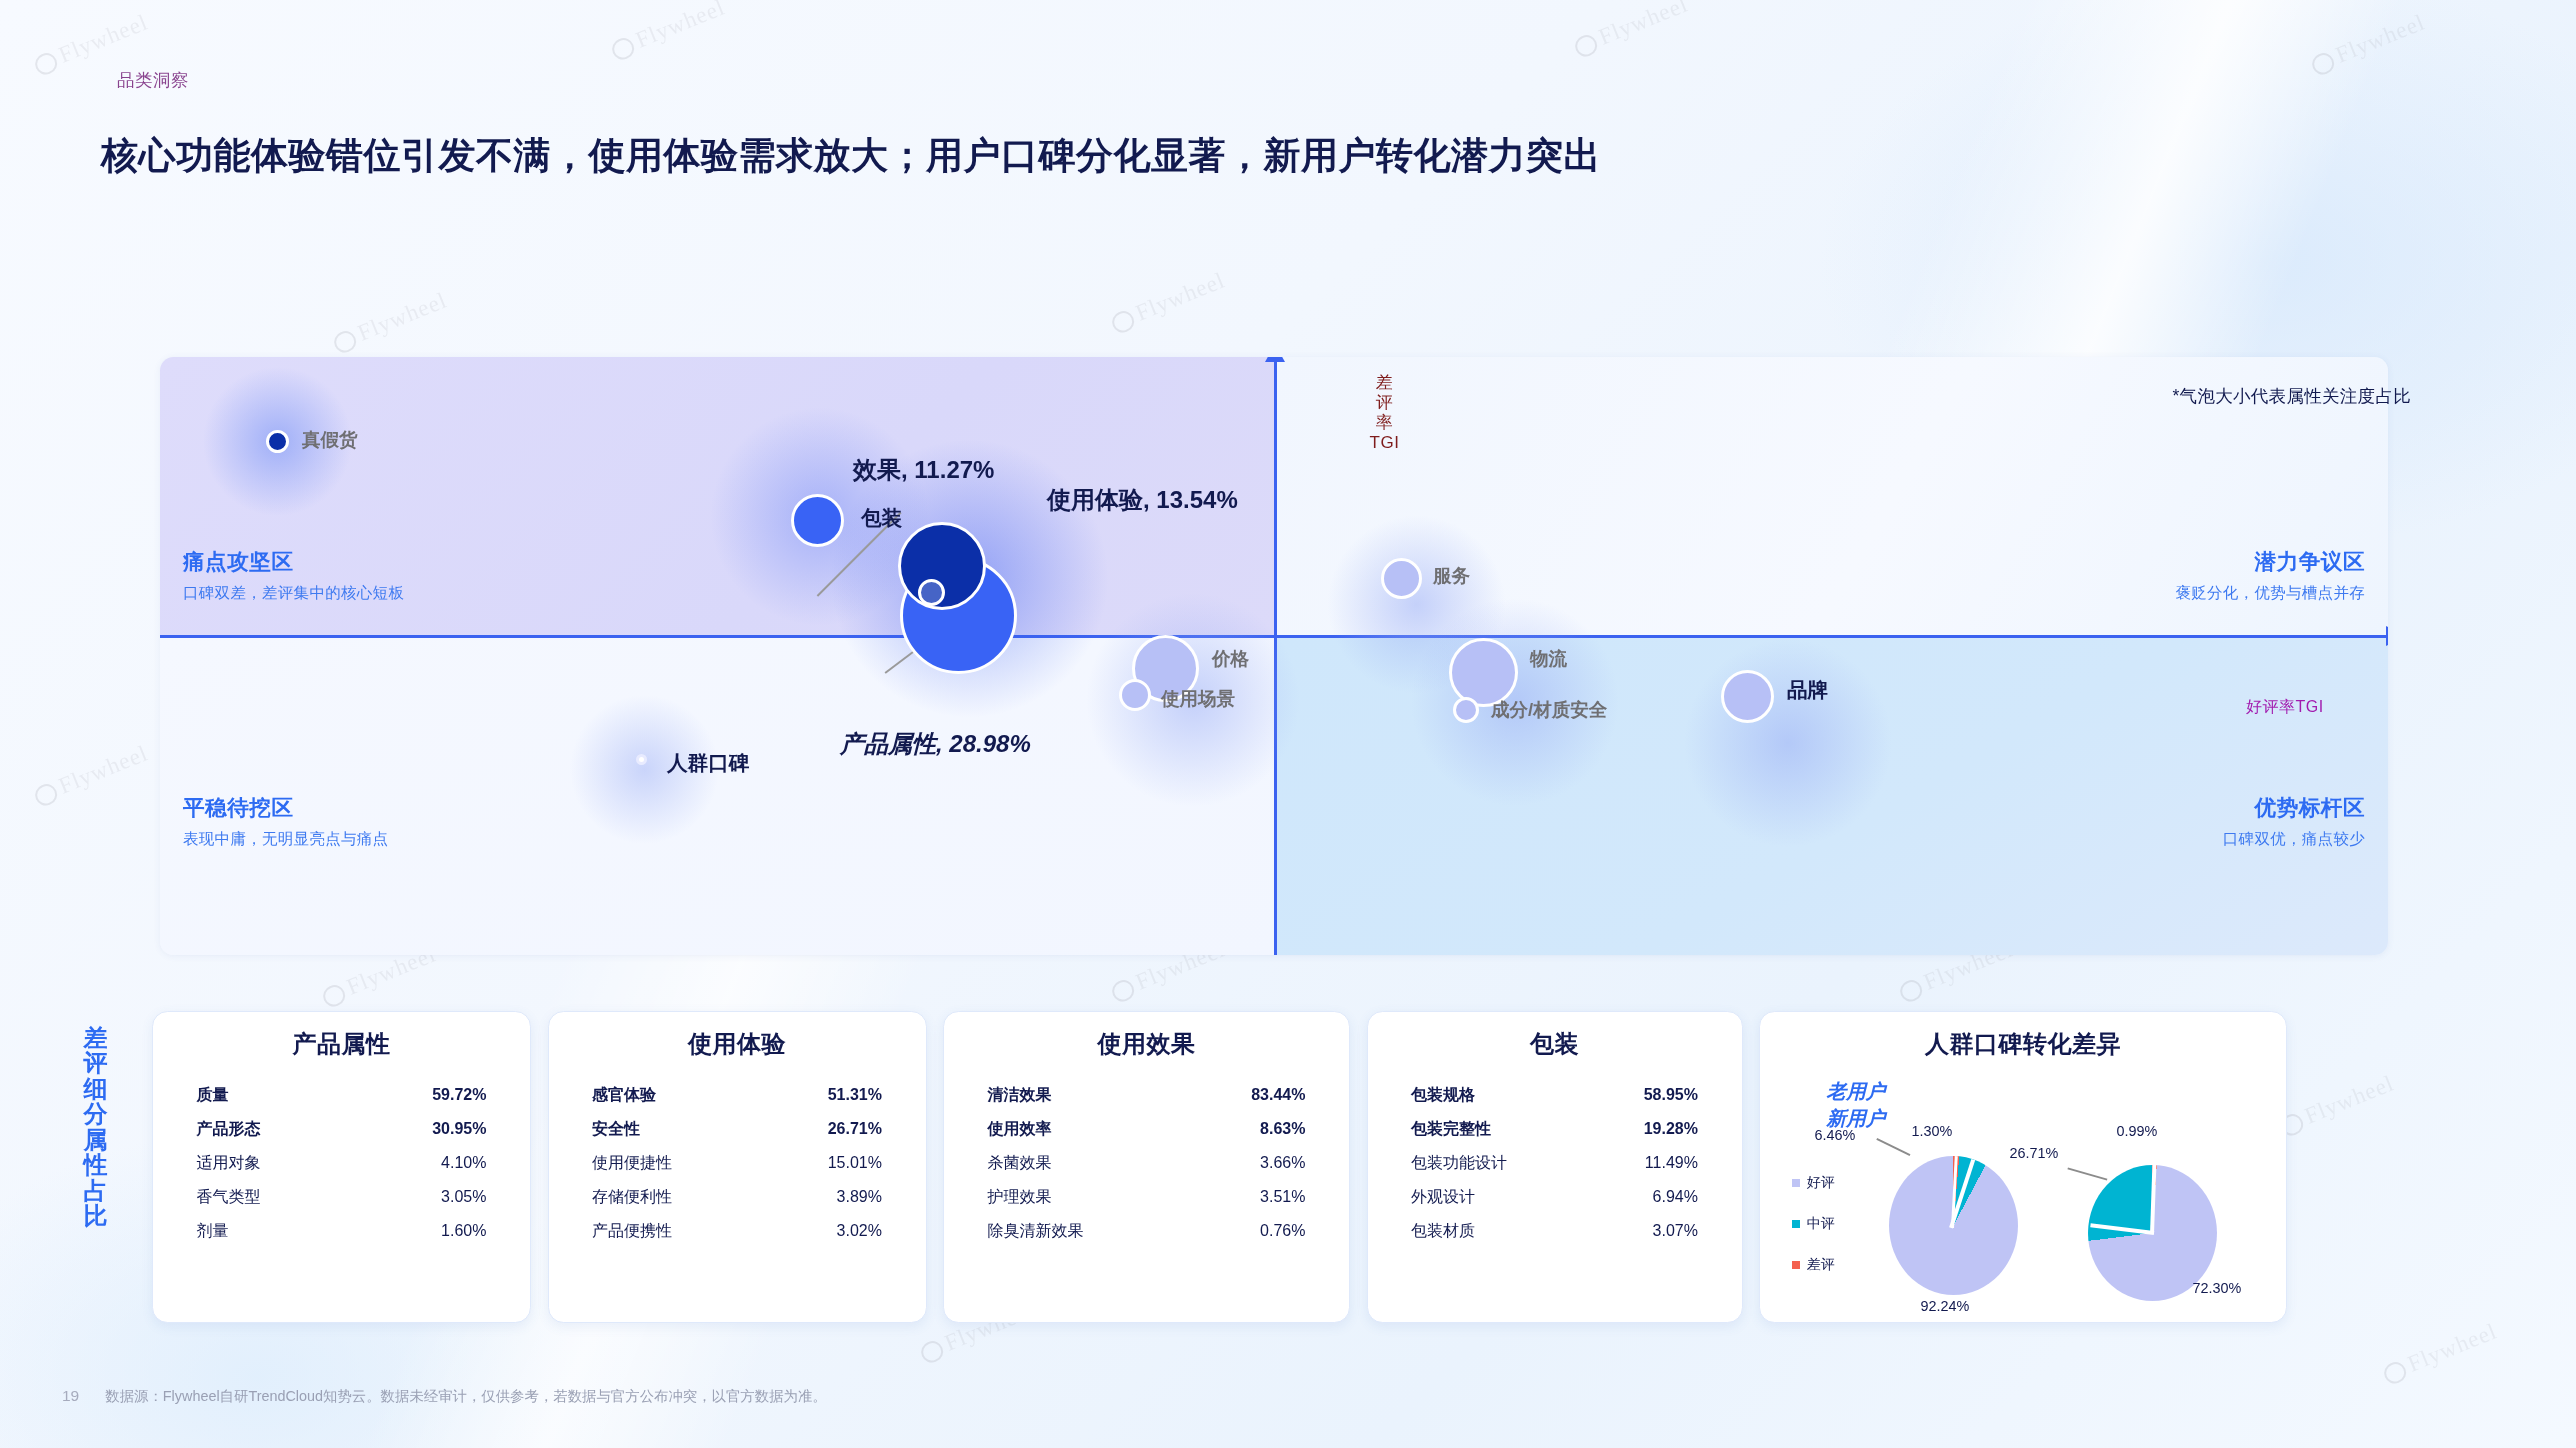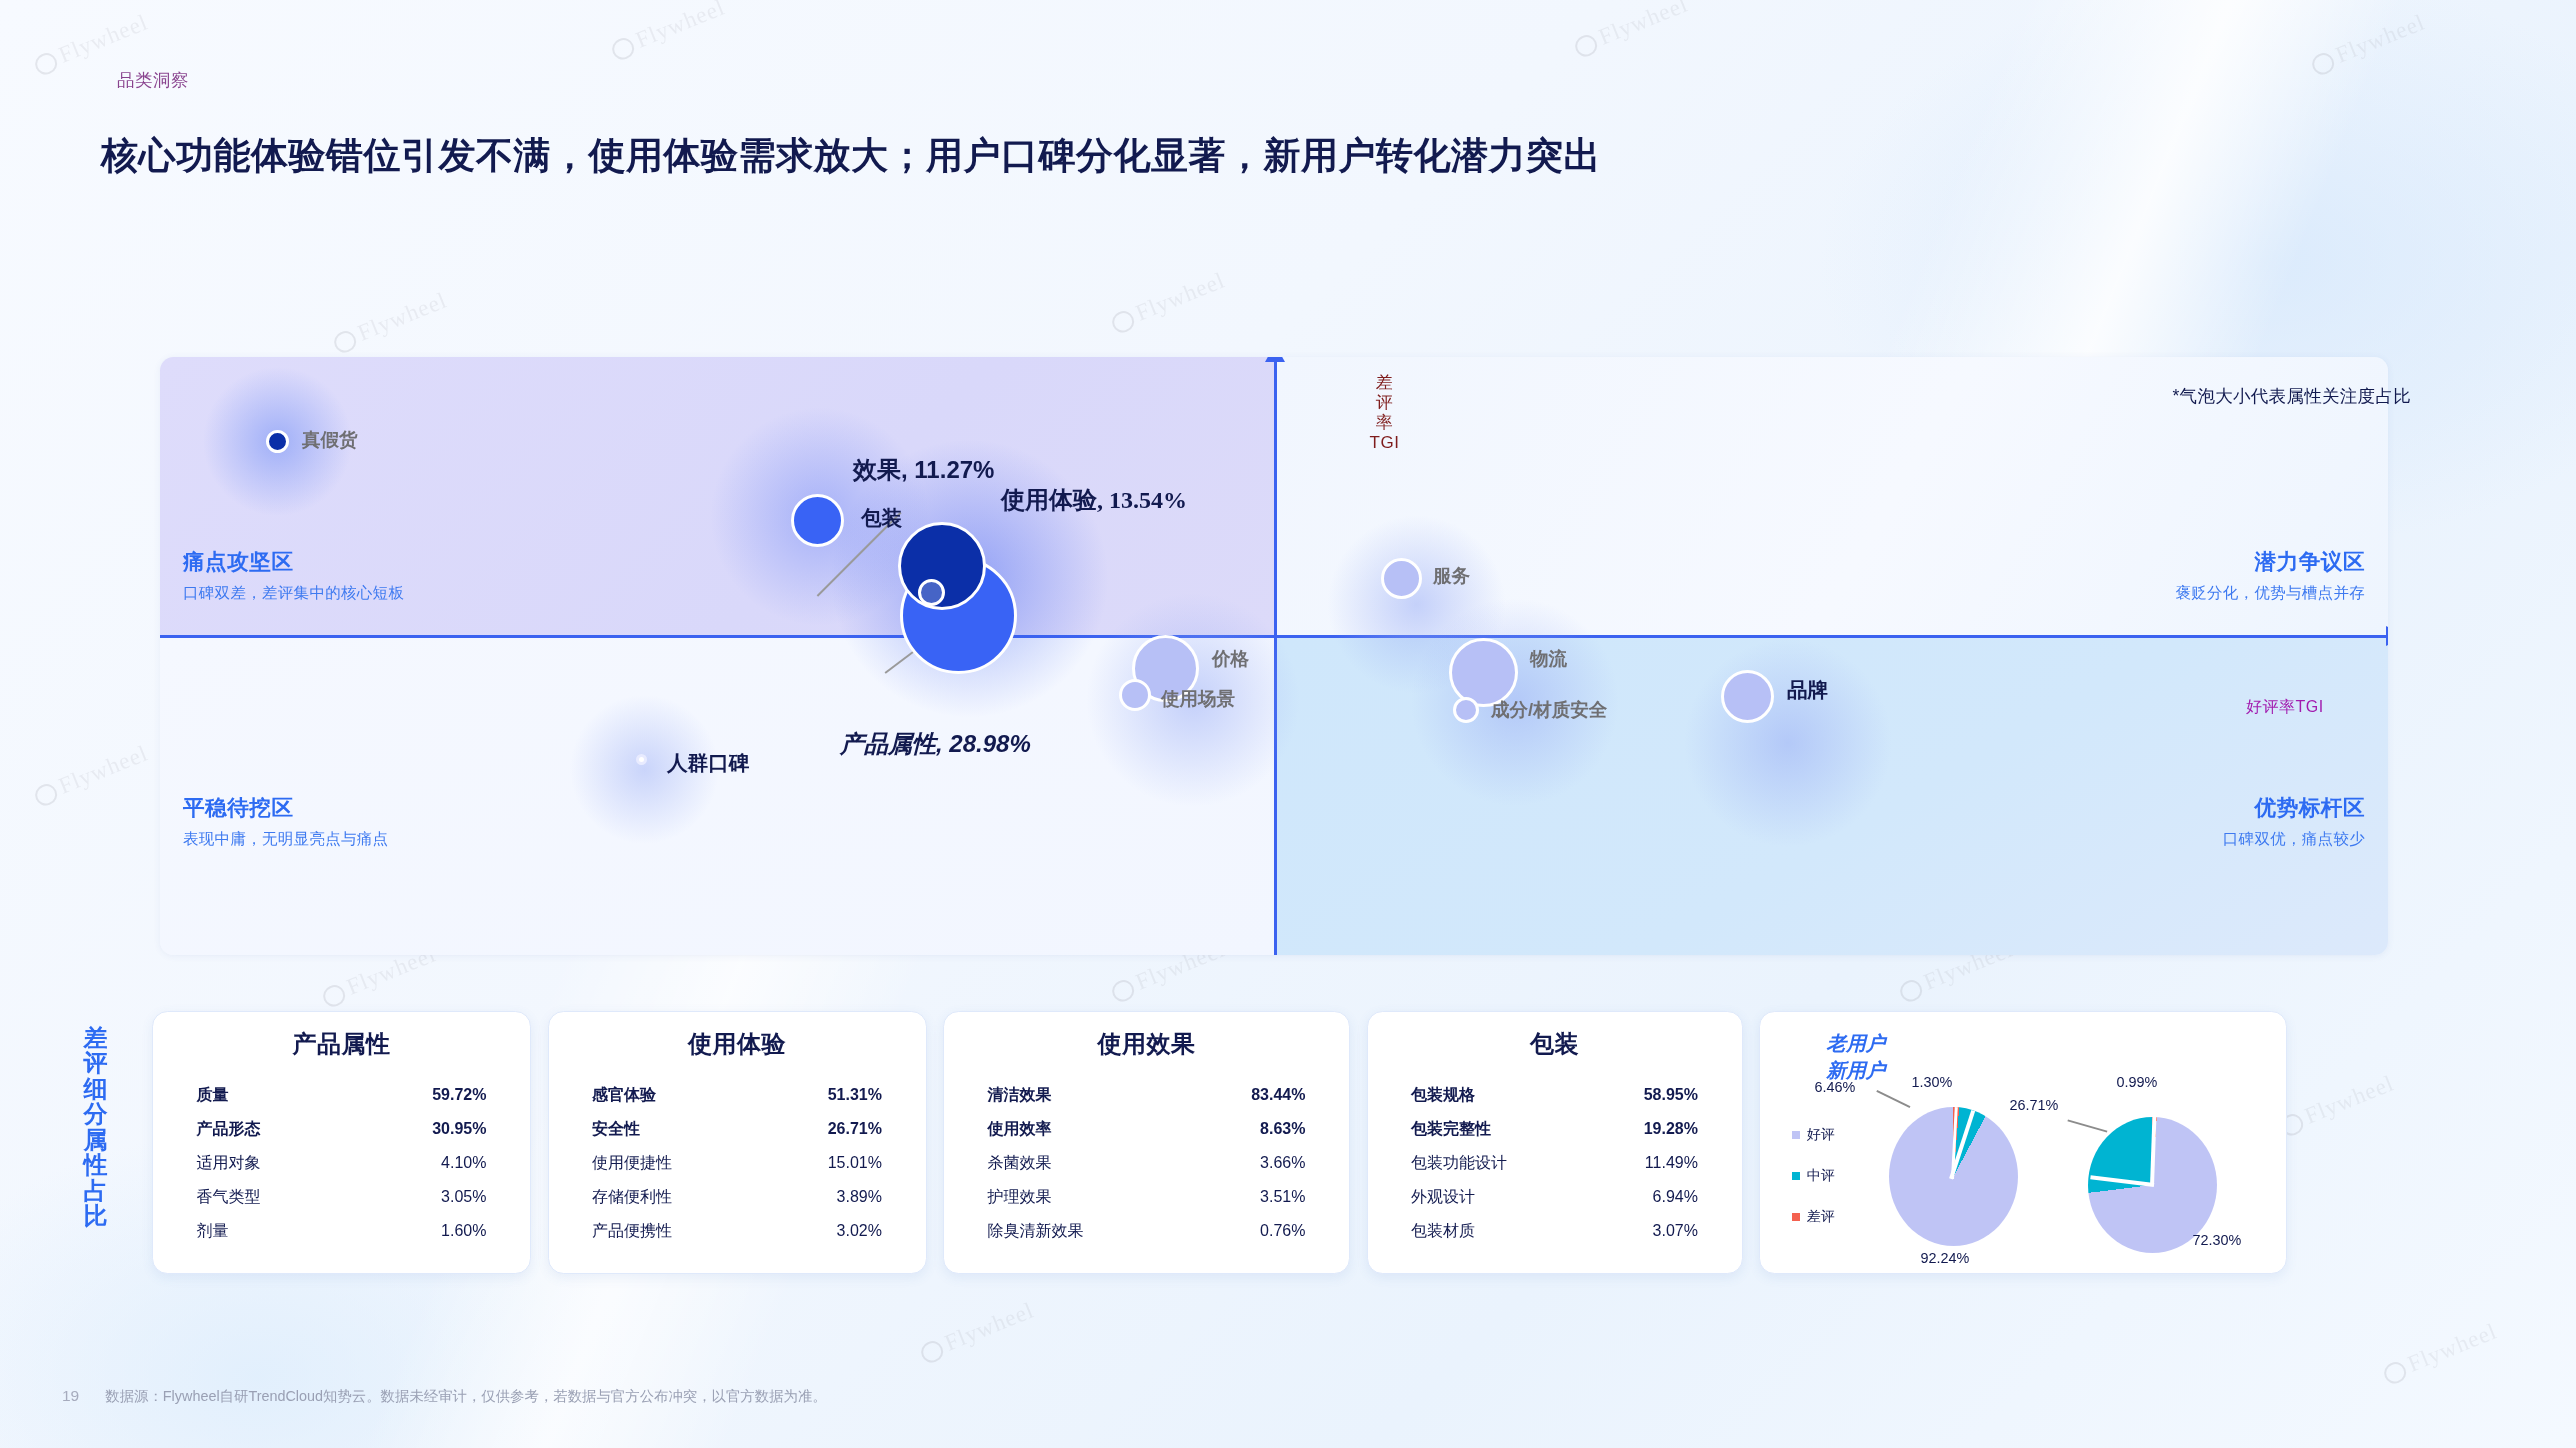--- a/index.html
+++ b/index.html
@@ -161,21 +161,21 @@
   <div class="bub" style="left:1293px;top:340px;width:26px;height:26px;background:#b7c0f6;"></div>
   <div class="bub" style="left:1561px;top:313px;width:53px;height:53px;background:#b7c0f6;"></div>
   <div class="bub" style="left:476px;top:397px;width:11.3px;height:11.3px;background:#fff;border:3.1px solid #e8ebff;"></div>
 
   <div class="leader" style="left:741px;top:155px;width:118px;transform:rotate(135deg);"></div>
   <div class="leader" style="left:725px;top:315px;width:103px;transform:rotate(-37deg);"></div>
 
   <div class="blab grey" style="left:142px;top:70px;font-size:18.5px;">真假货</div>
   <div class="blab navy" style="left:701px;top:147px;font-size:20.6px;">包装</div>
   <div class="blab navy" style="left:693px;top:97px;font-size:24px;">效果, 11.27%</div>
-  <div class="blab navy" style="left:841px;top:127px;font-size:24px;z-index:6;font-family:Liberation Serif, serif;">使用体验, 13.54%</div>
+  <div class="blab navy" style="left:887px;top:127px;font-size:24px;z-index:6;">使用体验, 13.54%</div>
   <div class="blab navy" style="left:680px;top:371px;font-size:24px;font-style:italic;">产品属性, 28.98%</div>
   <div class="blab grey" style="left:1273px;top:206px;font-size:18.5px;">服务</div>
   <div class="blab grey" style="left:1052px;top:289px;font-size:18.5px;">价格</div>
   <div class="blab grey" style="left:1001px;top:329px;font-size:18.5px;">使用场景</div>
   <div class="blab grey" style="left:1370px;top:289px;font-size:18.5px;">物流</div>
   <div class="blab grey" style="left:1331px;top:340px;font-size:18.5px;">成分/材质安全</div>
   <div class="blab navy" style="left:1627px;top:319px;font-size:20.6px;text-align:center;">品牌</div>
   <div class="blab navy" style="left:507px;top:392px;font-size:20.6px;">人群口碑</div>
 
   <div class="qlabel" style="left:23px;top:190px;">
@@ -294,20 +294,21 @@
         <span class="k">外观设计</span>
         <span class="v">6.94%</span>
       </div>
     <div class="row">
         <span class="k">包装材质</span>
         <span class="v">3.07%</span>
       </div>
   </div>
 
   <div class="card c5">
+    <h3>人群口碑转化差异</h3>
     <div class="pie-head">
       <div>老用户</div>
       <div>新用户</div>
     </div>
     <div class="pie-area">
       <div class="legend">
         <div>
             <i style="background:#bfc4f5"></i>
             <span>好评</span>
           </div>

